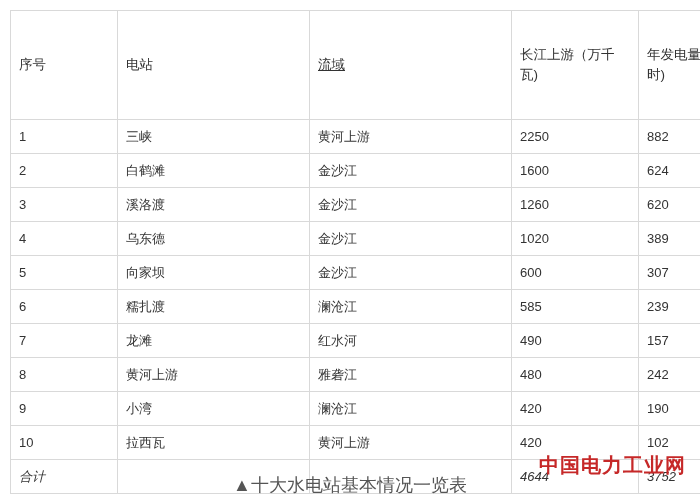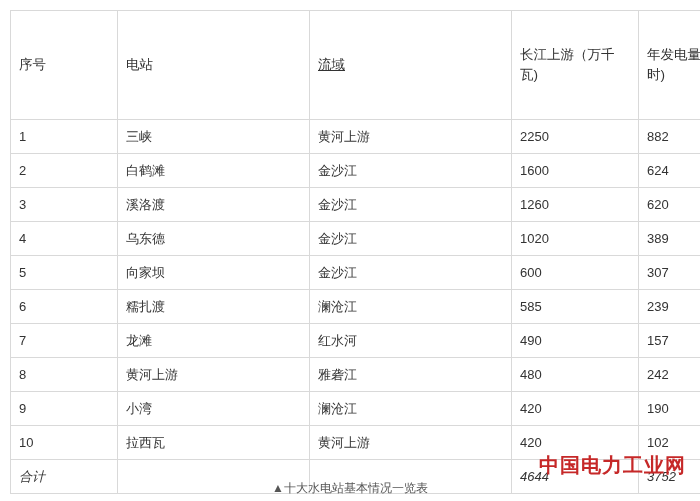--- a/index.html
+++ b/index.html
@@ -60,21 +60,21 @@
   .total-row td {
     background: #ffffff;
     font-style: italic;
   }
   .caption {
     position: absolute;
     left: 0;
     right: 0;
     bottom: 14px;
     text-align: center;
-    font-size: 12px;
+    font-size: 18px;
     color: #555555;
   }
   .watermark {
     position: absolute;
     right: 14px;
     bottom: 34px;
     text-align: right;
     pointer-events: none;
     user-select: none;
   }

